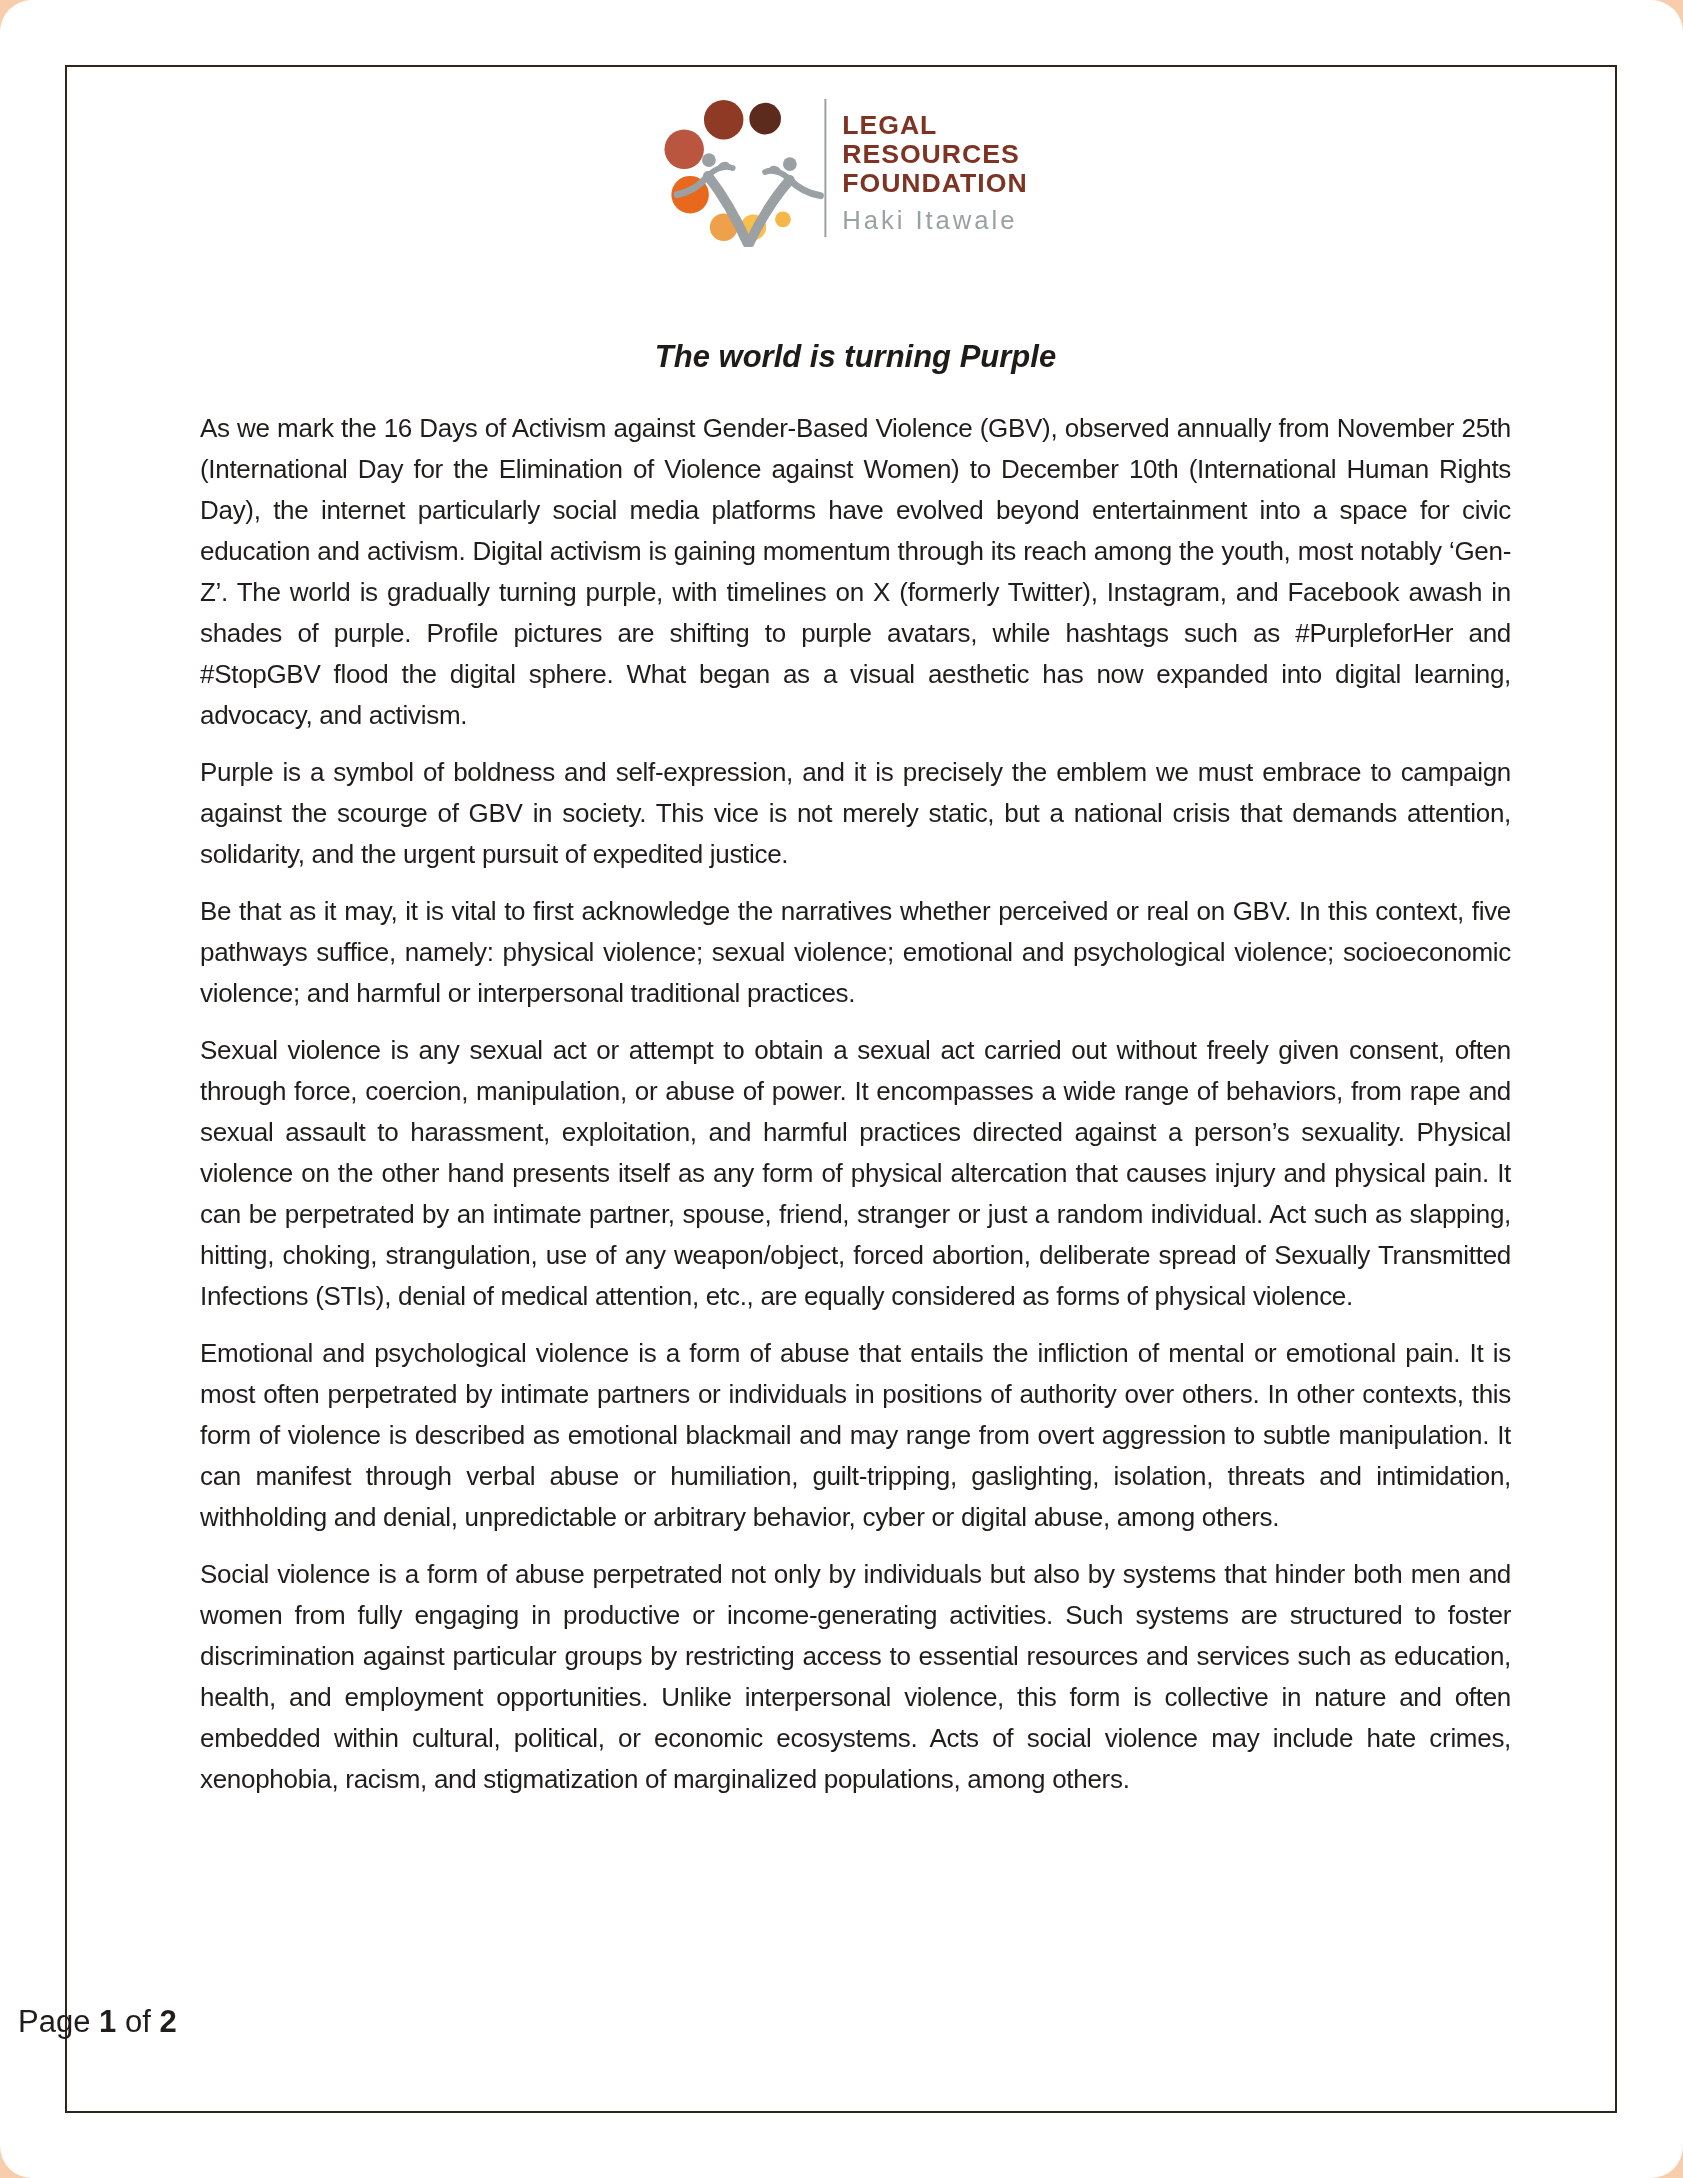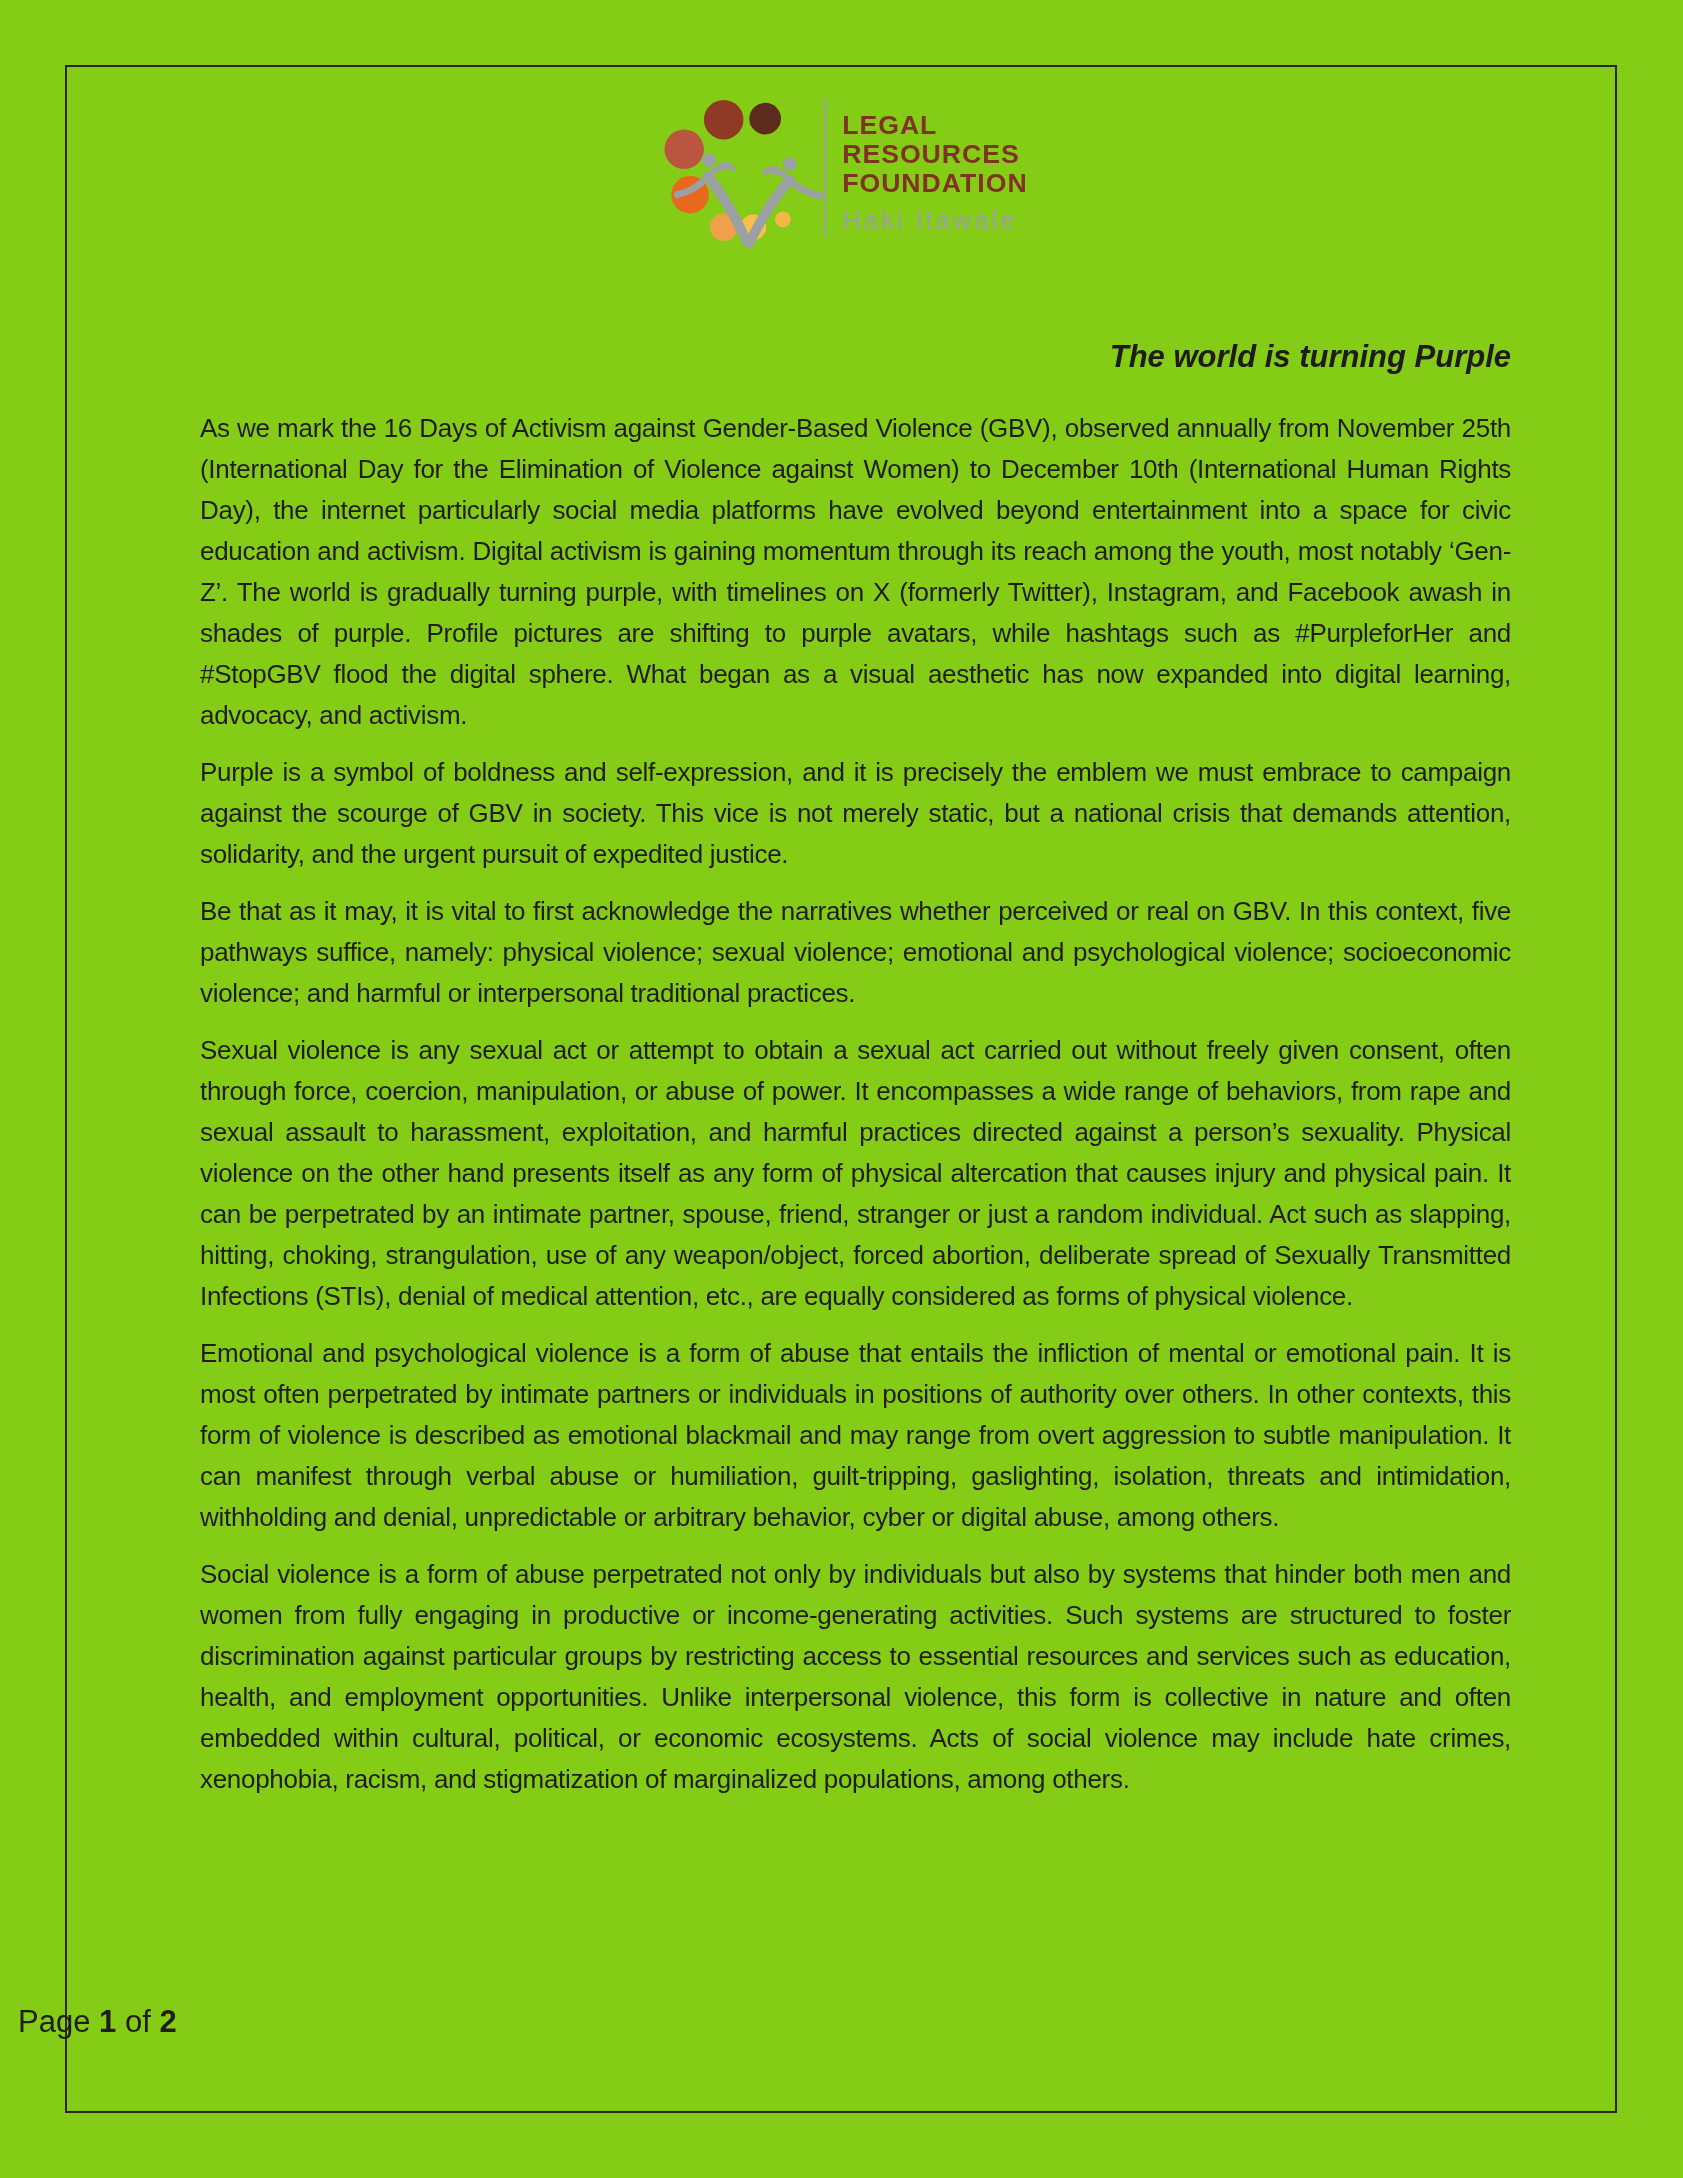--- a/index.html
+++ b/index.html
@@ -1,30 +1,31 @@
 <!DOCTYPE html>
 <html><head>
 <meta charset="utf-8">
 <style>
   html,body{margin:0;padding:0;background:#f7cdab;}
   .page{
     position:relative;width:1683px;height:2178px;overflow:hidden;
-    background:#84cc16;
+    background:#ffffff;
     font-family:"Liberation Sans",sans-serif;
     color:#1e1b18;
+    border-radius:32px;
   }
   .frame{
     position:absolute;left:65px;top:65px;width:1548px;height:2044px;
     border:2px solid #30251d;pointer-events:none;
   }
   .content{position:absolute;left:200px;top:0;width:1311px;}
   .logo-row{display:flex;justify-content:center;padding-top:91px;}
   .logo-text{font-weight:bold;}
   .title{
-    margin:91px 0 0 0;text-align:right;
+    margin:91px 0 0 0;text-align:center;
     font-size:31px;line-height:38px;font-weight:bold;font-style:italic;
     color:#1e1b18;
   }
   .body-copy{margin-top:32px;}
   .body-copy p{
     margin:0 0 16px 0;
     font-size:26px;line-height:41px;letter-spacing:-0.3px;
     text-align:justify;text-justify:inter-word;
     color:#201d1a;
   }

